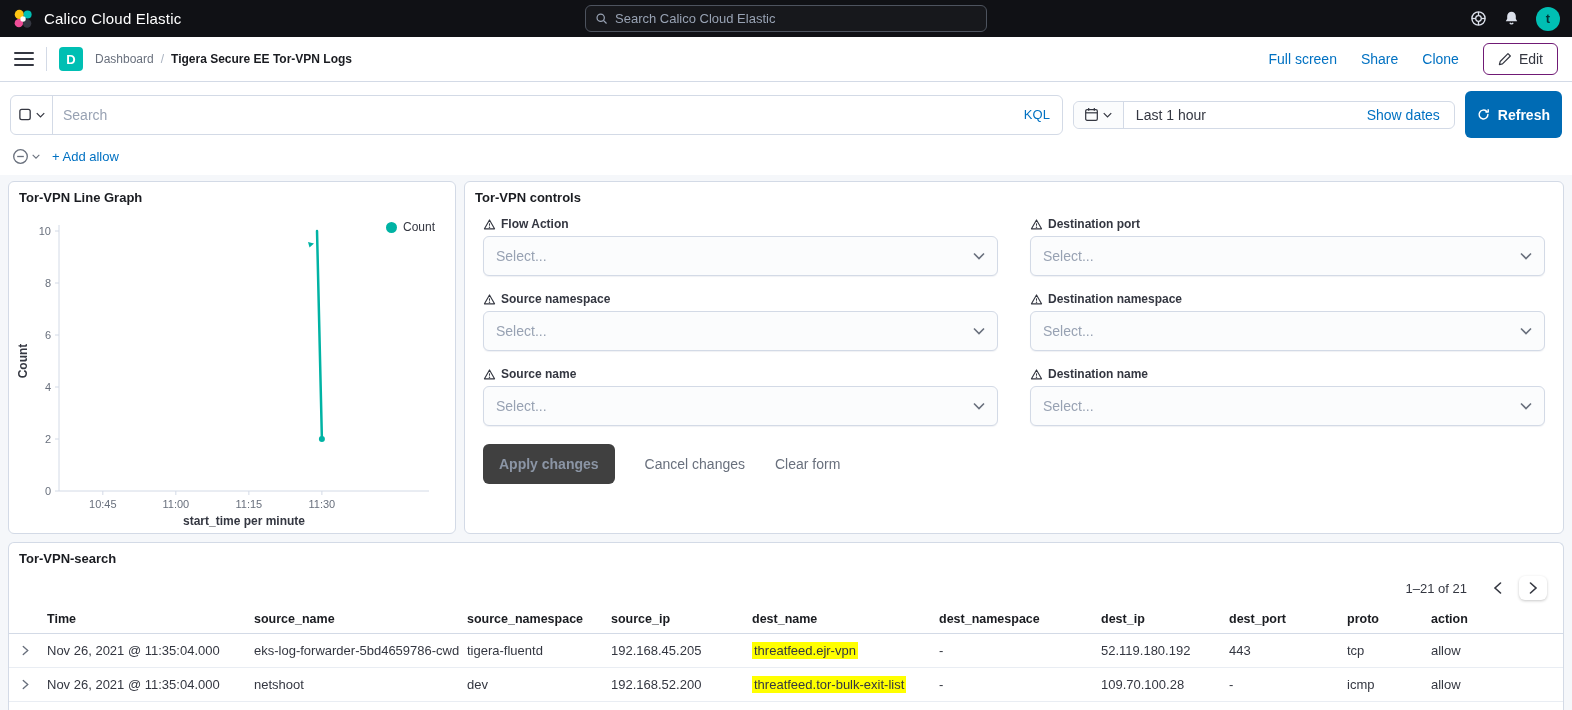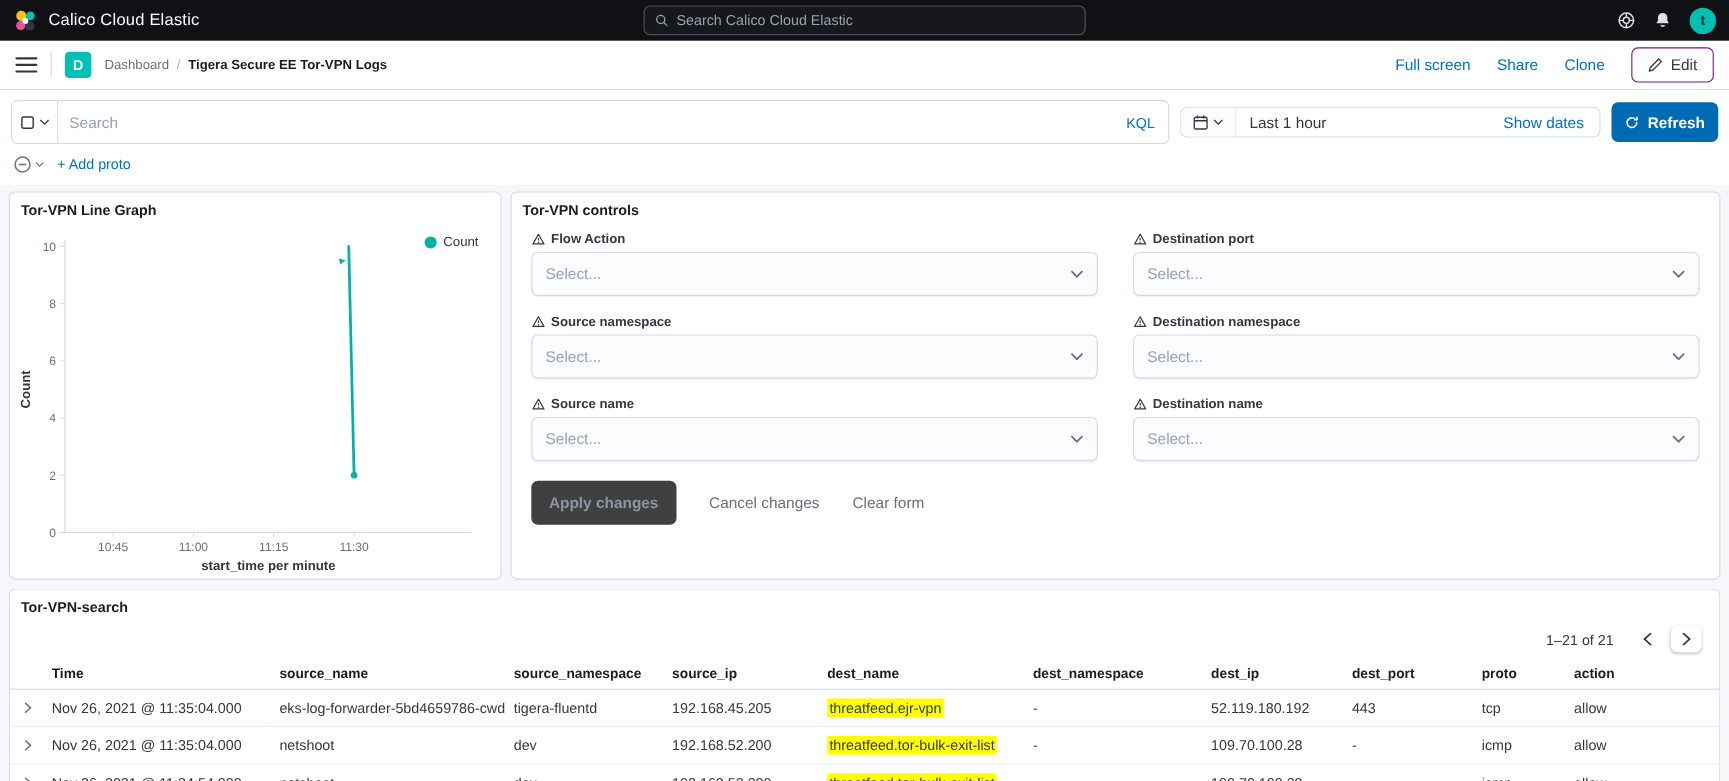--- a/index.html
+++ b/index.html
@@ -39,21 +39,21 @@
   .query-row { display: flex; align-items: center; gap: 10px; }
   .query-input { flex: 1; height: 40px; border: 1px solid #D3DAE6; border-radius: 6px; display: flex; align-items: center; background: #fff; min-width: 0; }
   .lang-btn { width: 42px; height: 100%; border-right: 1px solid #D3DAE6; display: flex; align-items: center; justify-content: center; gap: 3px; color: #343741; cursor: pointer; flex: none; }
   .query-input input { flex: 1; border: 0; outline: 0; font: inherit; font-size: 14px; padding: 0 10px; color: #343741; min-width: 0; }
   .query-input input::placeholder { color: #98A2B3; }
   .kql { color: #0071C2; font-size: 13px; padding: 0 12px; cursor: pointer; flex: none; }
   .date-group { width: 382px; height: 28px; border: 1px solid #D3DAE6; border-radius: 6px; display: flex; align-items: center; background: #fff; flex: none; }
   .cal-btn { width: 50px; height: 100%; border-right: 1px solid #D3DAE6; display: flex; align-items: center; justify-content: center; gap: 4px; background: #FBFCFD; border-radius: 6px 0 0 6px; color: #343741; cursor: pointer; }
   .date-text { padding: 0 12px; flex: 1; font-size: 14px; color: #343741; }
   .show-dates { color: #0071C2; font-size: 14px; padding-right: 14px; cursor: pointer; white-space: nowrap; }
-  .refresh-btn { min-width: 96px; height: 36px; background: #006BB4; border: 0; border-radius: 6px; color: #fff; font-size: 14px; font-weight: 600; display: flex; align-items: center; justify-content: center; gap: 8px; cursor: pointer; font-family: inherit; padding: 12px 12px; flex: none; }
+  .refresh-btn { min-width: 96px; height: 47px; background: #006BB4; border: 0; border-radius: 6px; color: #fff; font-size: 14px; font-weight: 600; display: flex; align-items: center; justify-content: center; gap: 8px; cursor: pointer; font-family: inherit; padding: 12px 12px; flex: none; }
   .refresh-btn svg { width: 13px; height: 13px; }
   .filter-row { display: flex; align-items: center; gap: 12px; margin-top: 10px; padding-left: 2px; }
   .filter-icon-group { display: flex; align-items: center; gap: 3px; color: #69707D; cursor: pointer; }
   .add-filter { color: #0071C2; font-size: 13px; cursor: pointer; }
 
   
   .dashboard { background: #F5F7FA; padding: 6px 8px 0; height: 542px; }
   .panels-row { display: flex; gap: 8px; }
   .panel { background: #fff; border: 1px solid #D3DAE6; border-radius: 6px; position: relative; }
   .panel-title { font-size: 13px; font-weight: 700; color: #1A1C21; padding: 8px 10px; cursor: pointer; }
@@ -204,21 +204,21 @@
   <div class="filter-row">
     <span class="filter-icon-group">
       <svg viewBox="0 0 18 18" width="17" height="17">
         <circle cx="9" cy="9" r="7.2" fill="none" stroke="currentColor" stroke-width="1.4"></circle>
         <line x1="5.5" y1="9" x2="12.5" y2="9" stroke="currentColor" stroke-width="1.4"></line>
       </svg>
       <svg viewBox="0 0 12 7" width="8" height="5">
           <path d="M1 1l5 5 5-5" fill="none" stroke="currentColor" stroke-width="1.6"></path>
         </svg>
     </span>
-    <span class="add-filter">+ Add proto</span>
+    <span class="add-filter">+ Add allow</span>
   </div>
 </div>
 
 <div class="dashboard">
   <div class="panels-row">
 
 
     <div class="panel panel-line">
       <div class="panel-title">Tor-VPN Line Graph</div>
       <div class="chart-legend">

